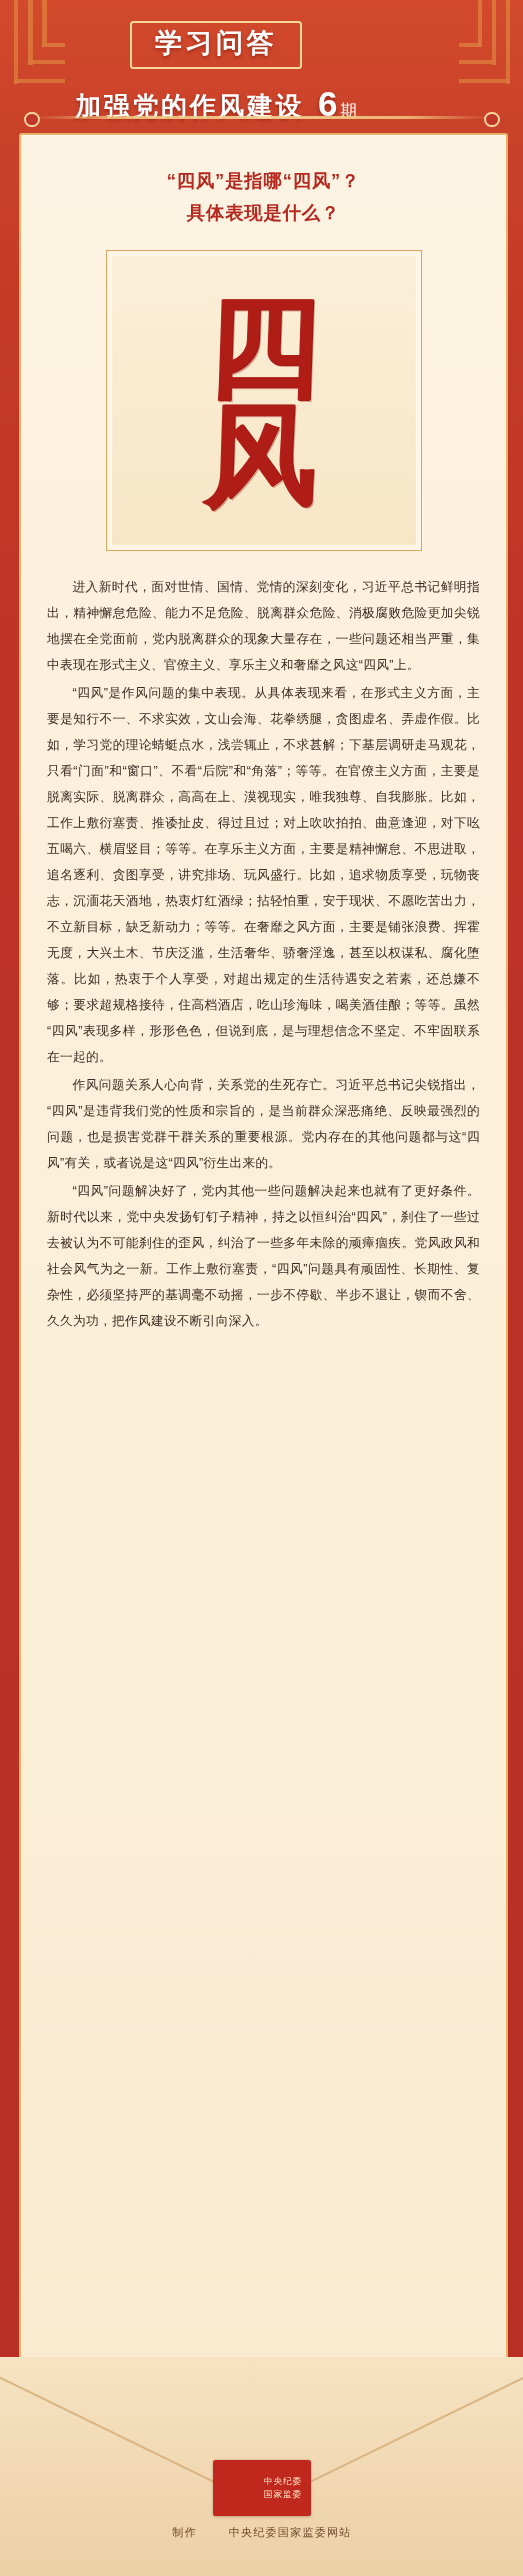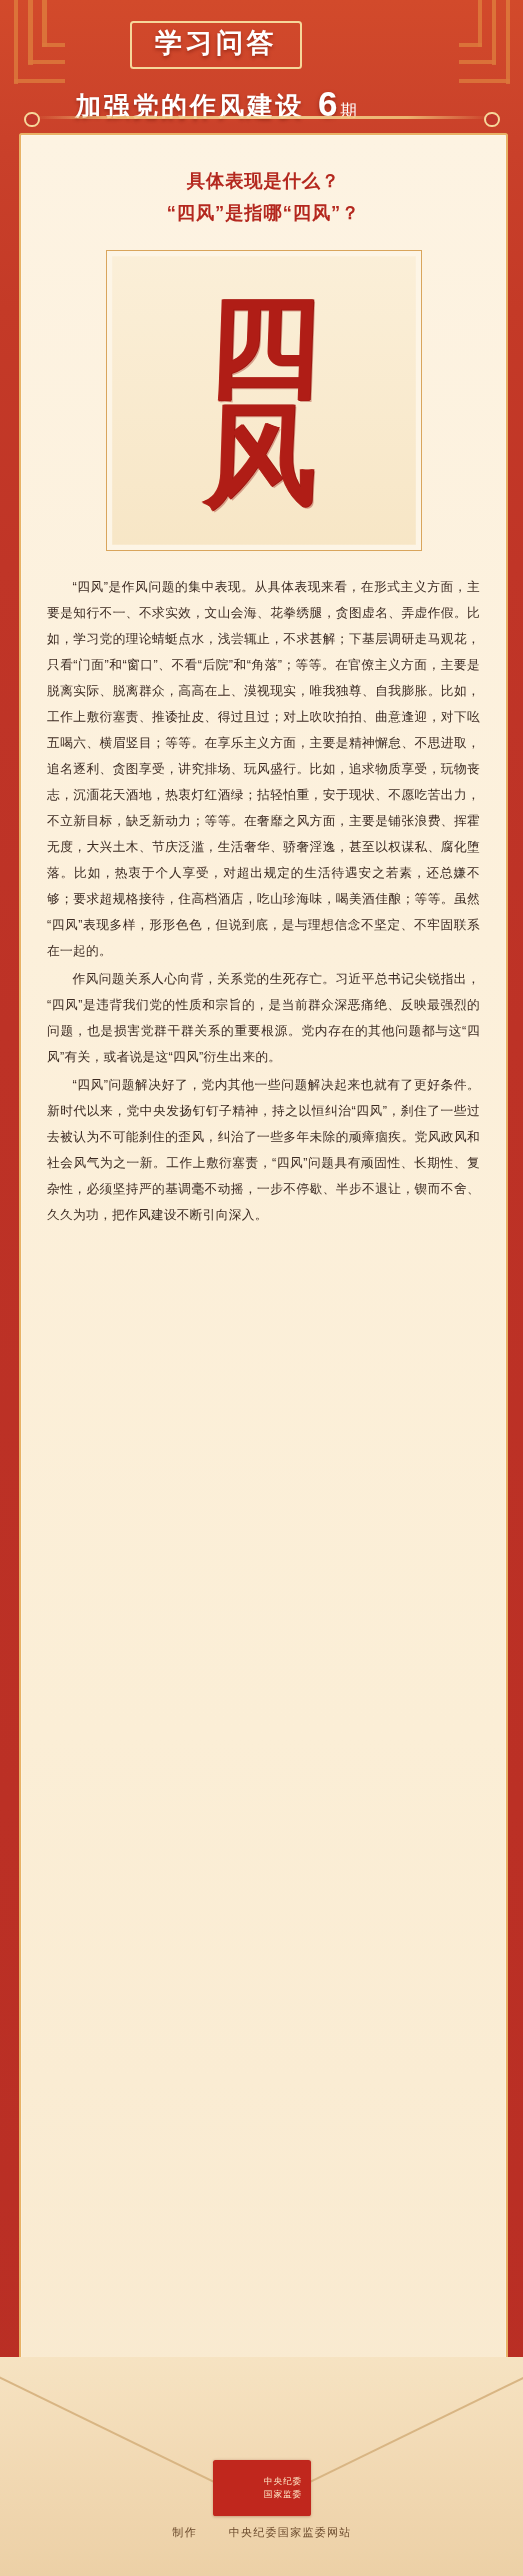--- a/index.html
+++ b/index.html
@@ -266,32 +266,33 @@
       </span>
     </div>
   </div>
   <div class="head-rule"></div>
   <div class="head-rule-cap l"></div>
   <div class="head-rule-cap r"></div>
 
   <div class="card">
     <div class="card-inner">
       <div class="q-title">
+        <div>“四风”是指哪“四风”？</div>
         <div>具体表现是什么？</div>
-        <div>“四风”是指哪“四风”？</div>
       </div>
 
       <div class="calli-frame">
         <div class="calli">
           <span class="c1">四</span>
           <span class="c2">风</span>
         </div>
       </div>
 
       <div class="body-text">
+        <p>进入新时代，面对世情、国情、党情的深刻变化，习近平总书记鲜明指出，精神懈怠危险、能力不足危险、脱离群众危险、消极腐败危险更加尖锐地摆在全党面前，党内脱离群众的现象大量存在，一些问题还相当严重，集中表现在形式主义、官僚主义、享乐主义和奢靡之风这“四风”上。</p>
         <p>“四风”是作风问题的集中表现。从具体表现来看，在形式主义方面，主要是知行不一、不求实效，文山会海、花拳绣腿，贪图虚名、弄虚作假。比如，学习党的理论蜻蜓点水，浅尝辄止，不求甚解；下基层调研走马观花，只看“门面”和“窗口”、不看“后院”和“角落”；等等。在官僚主义方面，主要是脱离实际、脱离群众，高高在上、漠视现实，唯我独尊、自我膨胀。比如，工作上敷衍塞责、推诿扯皮、得过且过；对上吹吹拍拍、曲意逢迎，对下吆五喝六、横眉竖目；等等。在享乐主义方面，主要是精神懈怠、不思进取，追名逐利、贪图享受，讲究排场、玩风盛行。比如，追求物质享受，玩物丧志，沉湎花天酒地，热衷灯红酒绿；拈轻怕重，安于现状、不愿吃苦出力，不立新目标，缺乏新动力；等等。在奢靡之风方面，主要是铺张浪费、挥霍无度，大兴土木、节庆泛滥，生活奢华、骄奢淫逸，甚至以权谋私、腐化堕落。比如，热衷于个人享受，对超出规定的生活待遇安之若素，还总嫌不够；要求超规格接待，住高档酒店，吃山珍海味，喝美酒佳酿；等等。虽然“四风”表现多样，形形色色，但说到底，是与理想信念不坚定、不牢固联系在一起的。</p>
         <p>作风问题关系人心向背，关系党的生死存亡。习近平总书记尖锐指出，“四风”是违背我们党的性质和宗旨的，是当前群众深恶痛绝、反映最强烈的问题，也是损害党群干群关系的重要根源。党内存在的其他问题都与这“四风”有关，或者说是这“四风”衍生出来的。</p>
         <p>“四风”问题解决好了，党内其他一些问题解决起来也就有了更好条件。新时代以来，党中央发扬钉钉子精神，持之以恒纠治“四风”，刹住了一些过去被认为不可能刹住的歪风，纠治了一些多年未除的顽瘴痼疾。党风政风和社会风气为之一新。工作上敷衍塞责，“四风”问题具有顽固性、长期性、复杂性，必须坚持严的基调毫不动摇，一步不停歇、半步不退让，锲而不舍、久久为功，把作风建设不断引向深入。</p>
       </div>
     </div>
   </div>
 
   <div class="envelope">
     <div class="env-flapline"></div>
     <div class="seal">

